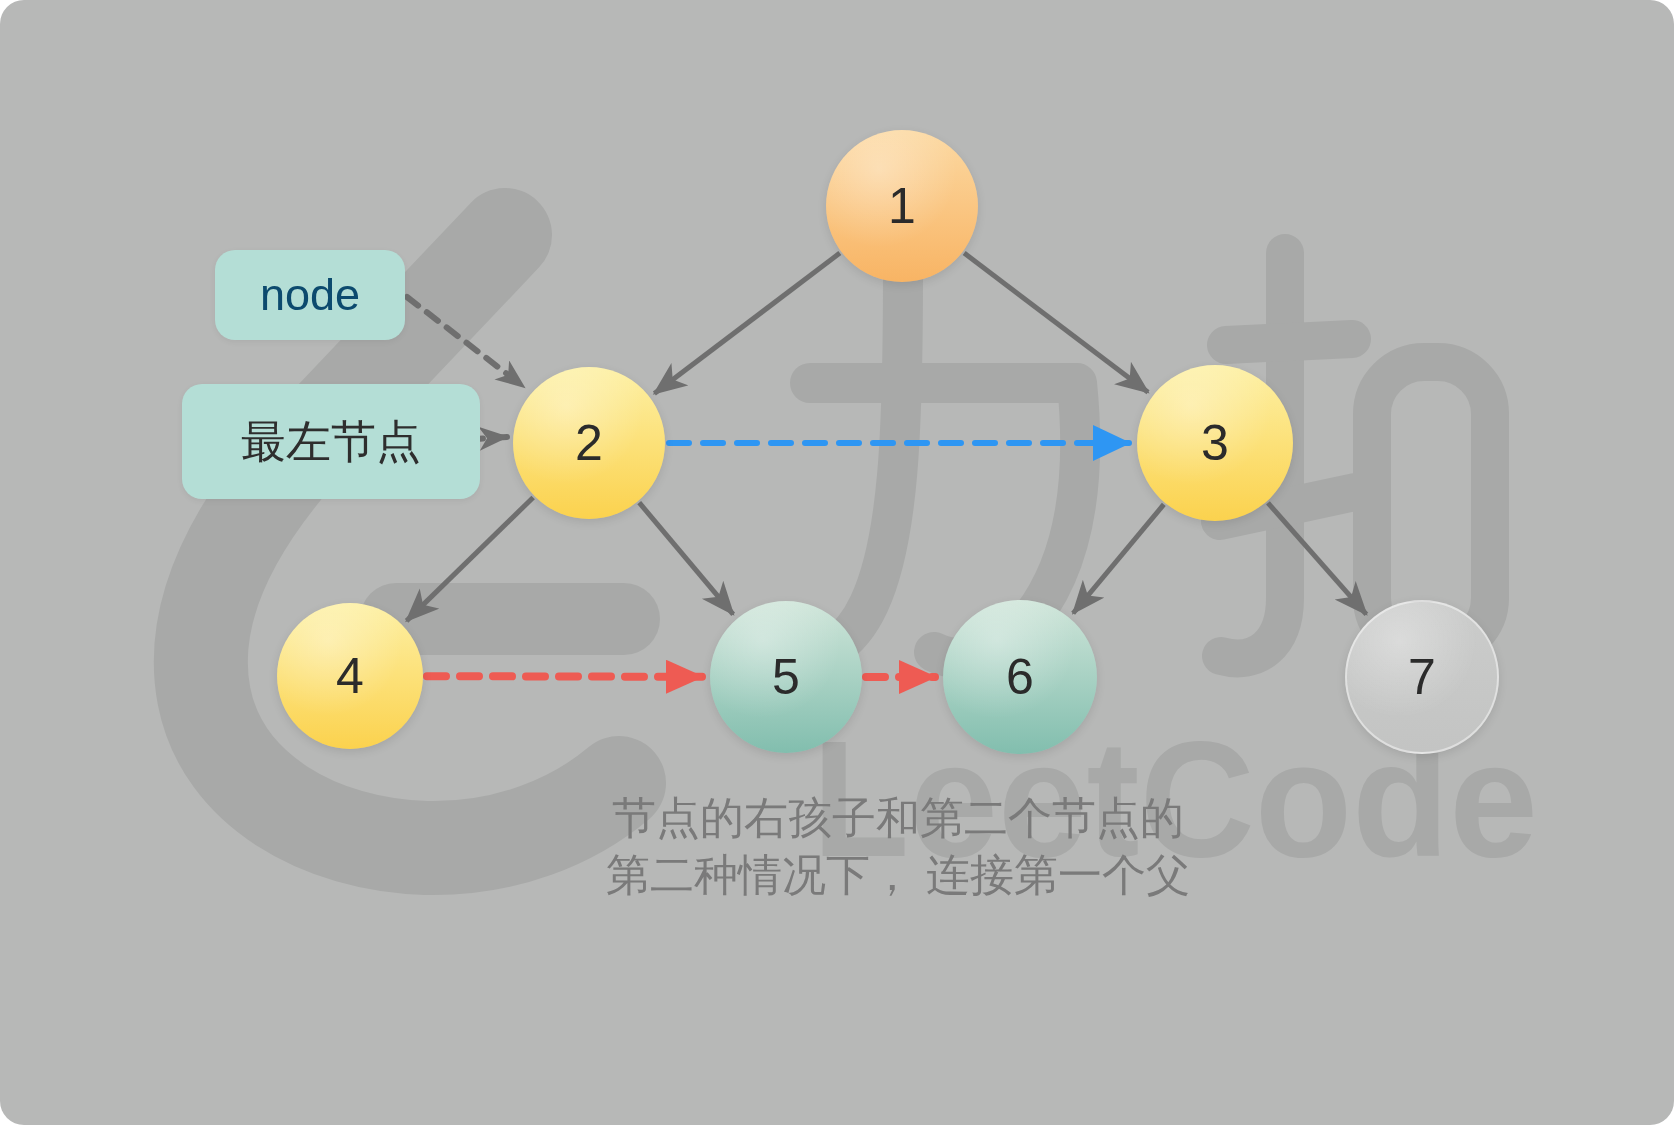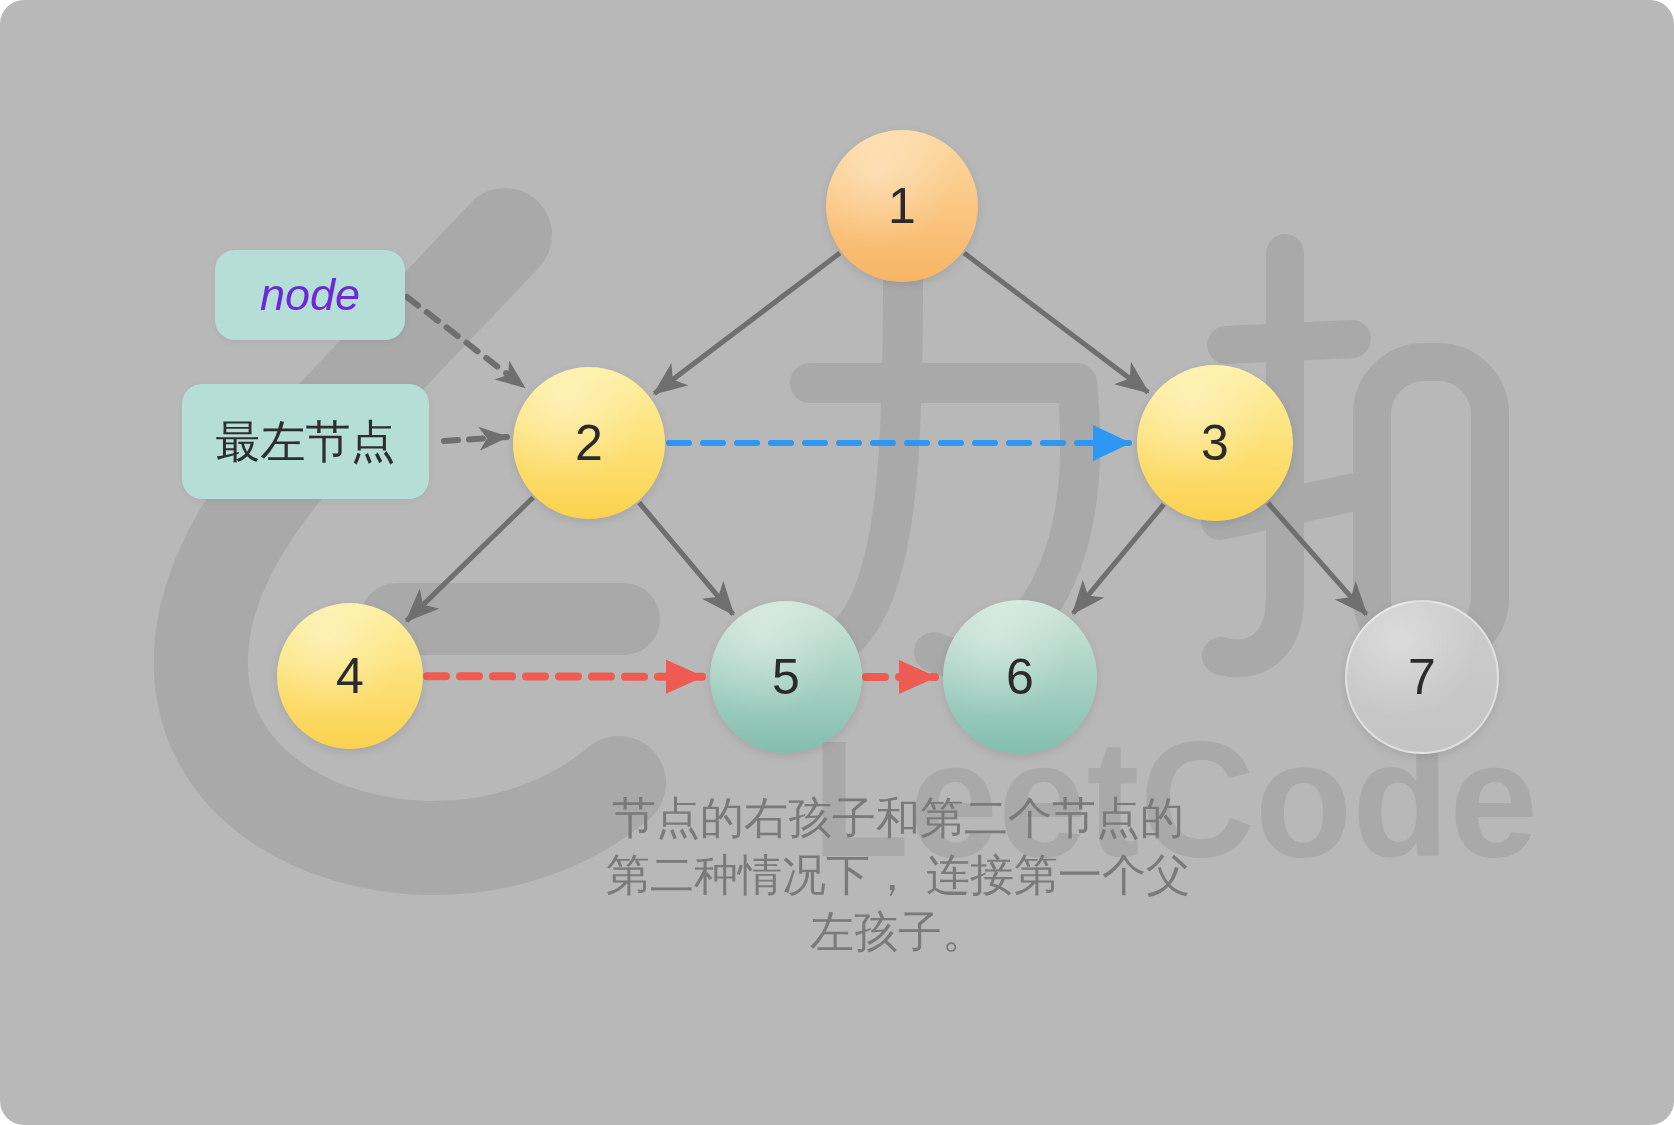--- a/index.html
+++ b/index.html
@@ -88,26 +88,25 @@
       </div>
       <div class="node" style="left: 943px; top: 600px; height: 154px; width: 154px; background: radial-gradient(circle at 35% 26%, rgba(255, 255, 255, 0.32), rgba(255, 255, 255, 0) 52%), linear-gradient(rgb(207, 229, 217), rgb(130, 190, 174));">
         <span style="color: rgb(43, 43, 43);">6</span>
       </div>
       <div class="node" style="left: 1345px; top: 600px; height: 150px; width: 150px; background: radial-gradient(circle at 35% 26%, rgba(255, 255, 255, 0.32), rgba(255, 255, 255, 0) 52%), linear-gradient(rgb(203, 204, 203), rgb(195, 196, 195)); border: 2px solid rgba(255, 255, 255, 0.45);">
         <span style="color: rgb(43, 43, 43);">7</span>
       </div>
     </div>
   <div id="boxes">
       <div class="anno-box" style="left: 215px; top: 250px; width: 190px; height: 90px; background: rgb(180, 222, 214);">
-        <span style="color: #6d28d9; font-style: italic;">node</span>
+        <span style="color: #0c4a6e;">node</span>
       </div>
-      <div class="anno-box" style="left: 182px; top: 384px; width: 247px; height: 115px; background: rgb(180, 222, 214);">
+      <div class="anno-box" style="left: 182px; top: 384px; width: 298px; height: 115px; background: rgb(180, 222, 214);">
         <span style="color: rgb(46, 46, 46);">最左节点</span>
       </div>
     </div>
 
   <div class="caption" style="color: rgb(122, 122, 122);">
     <div>节点的右孩子和第二个节点的</div>
     <div>第二种情况下， 连接第一个父</div>
-    <div>左孩子。</div>
   </div>
 
 </div>
 
 </body></html>

